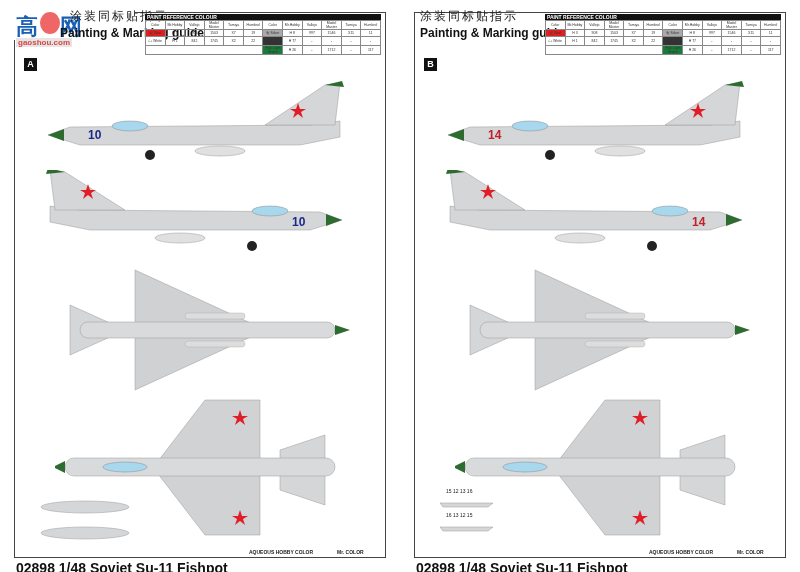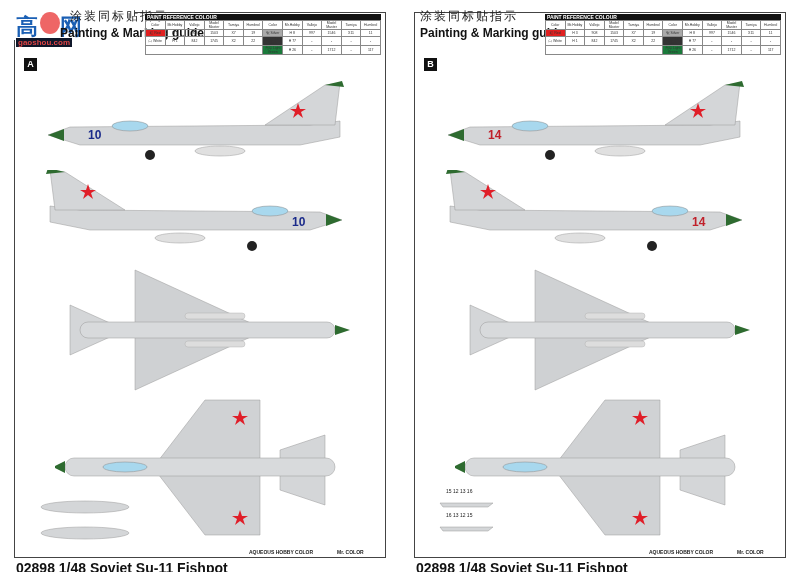--- a/index.html
+++ b/index.html
@@ -6,21 +6,21 @@
   body { width: 800px; height: 572px; background: #ffffff; font-family: "Liberation Sans", sans-serif; position: relative; overflow: hidden; color: #111; }
   .sheet { position: absolute; top: 0; width: 400px; height: 572px; }
   .sheet.left { left: 0; }
   .sheet.right { left: 400px; }
   .frame { position: absolute; left: 14px; top: 12px; width: 372px; height: 546px; border-right: 1px solid #444; border-bottom: 1px solid #444; }
   .frame-left { position: absolute; left: 14px; top: 40px; width: 1px; height: 518px; background: #444; }
   .frame-top { position: absolute; left: 135px; top: 12px; width: 251px; height: 1px; background: #444; }
   .title-cn { position: absolute; left: 20px; top: 8px; font-size: 12px; letter-spacing: 2px; color: #222; }
   .title-en { position: absolute; left: 20px; top: 26px; font-size: 12px; font-weight: bold; color: #111; }
   .watermark { position: absolute; left: 10px; top: 8px; width: 60px; height: 30px; }
-  .wm-text { position: absolute; left: 6px; top: 30px; font-size: 8px; color: #d44; font-weight: bold; background: #0f172a; padding: 0 2px; }
+  .wm-text { position: absolute; left: 6px; top: 30px; font-size: 8px; color: #d44; font-weight: bold; background: #e5e5e5; padding: 0 2px; }
   .wm-big { position: absolute; left: 6px; top: 4px; font-size: 22px; font-weight: bold; color: #1a5fb4; }
   .wm-big2 { position: absolute; left: 50px; top: 4px; font-size: 22px; font-weight: bold; color: #1a5fb4; }
   .wm-badge { position: absolute; left: 30px; top: 4px; width: 20px; height: 22px; border-radius: 50%; background: #e66; }
   table.paint { position: absolute; left: 145px; top: 14px; width: 236px; border-collapse: collapse; font-size: 3.5px; }
   .paint-head { position: absolute; left: 145px; top: 14px; width: 236px; height: 6px; background: #111; color: #fff; font-size: 5px; font-weight: bold; padding-left: 2px; line-height: 6px; }
   table.paint { top: 20px; }
   table.paint td { border: 0.5px solid #888; text-align: center; height: 7px; padding: 0; color: #333; width: 19.6px; }
   td.c-red { background: #e02020; color: #fff; }
   td.c-white { background: #fff; }
   td.c-silver { background: #aaa; color: #fff; }

